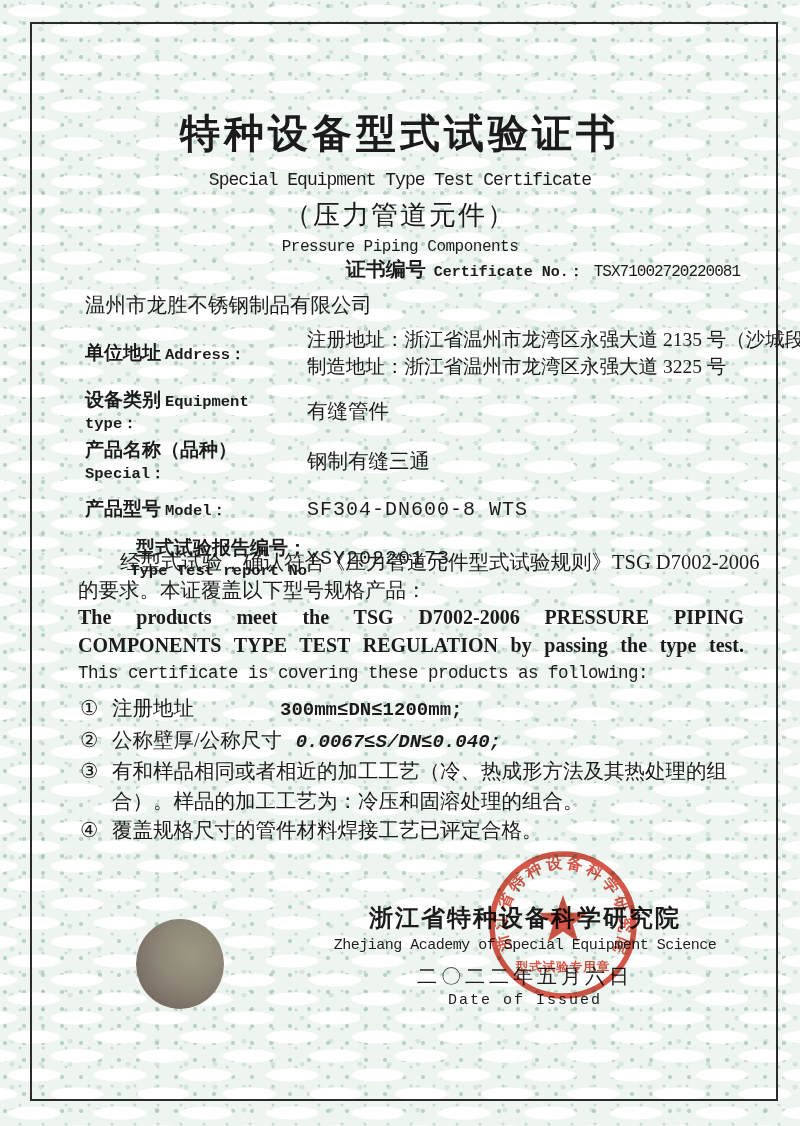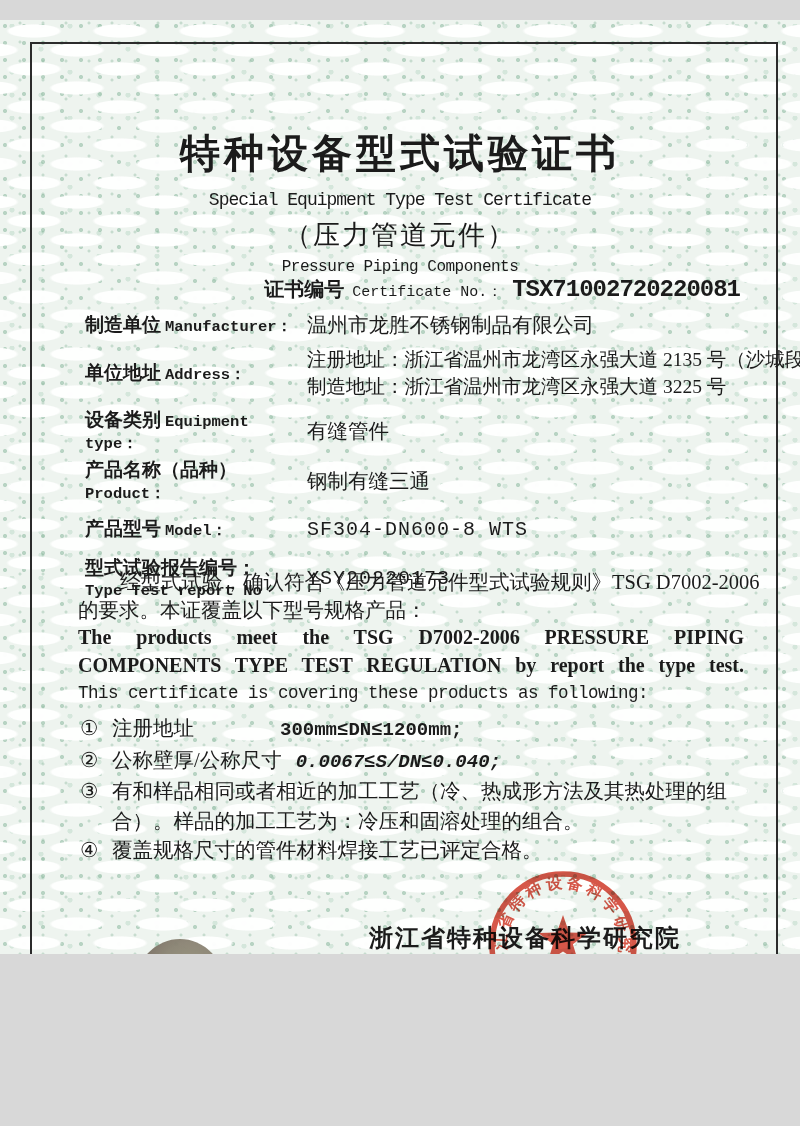--- a/index.html
+++ b/index.html
@@ -1,61 +1,60 @@
 <!DOCTYPE html>
 <html><head>
 <meta charset="utf-8">
 <style>
   html,body{margin:0;padding:0;background:#d8d8d8;}
   .page{
-    position:relative;width:800px;height:934px;overflow:hidden;
+    position:relative;width:800px;height:1126px;overflow:hidden;
     color:#1b1b1b;
     font-family:"Liberation Serif",serif;
     background-color:#eef4ef;
     background-image:
       radial-gradient(28px 7px at 28px 9px, rgba(255,255,255,.97) 88%, rgba(255,255,255,0) 100%),
       radial-gradient(28px 7px at 28px 9px, rgba(255,255,255,.97) 88%, rgba(255,255,255,0) 100%),
       radial-gradient(2.4px 2.4px at 5px 6px, rgba(139,184,158,.55) 70%, rgba(139,184,158,0) 100%),
       radial-gradient(1.8px 1.8px at 13px 14px, rgba(139,184,158,.40) 70%, rgba(139,184,158,0) 100%),
       radial-gradient(3px 3px at 9px 2px, rgba(164,204,181,.35) 70%, rgba(164,204,181,0) 100%);
     background-size:86px 38px,86px 38px,19px 17px,23px 19px,29px 23px;
     background-position:6px 2px,49px 21px,0 0,7px 8px,3px 4px;
-    margin-top:20px;
   }
   .frame{position:absolute;left:30px;top:22px;width:744px;height:1075px;border:2.5px solid #2b2b2b;}
   .mono{font-family:"Liberation Mono","DejaVu Sans Mono",monospace;}
 
   
   .titles{position:absolute;left:0;right:0;top:106px;text-align:center;}
   .title-cn{margin:0;font-size:40px;font-weight:700;letter-spacing:4px;}
   .title-en{font-size:18px;letter-spacing:-1px;margin-top:9px;}
   .sub-cn{font-size:27px;font-weight:400;letter-spacing:2px;margin-top:7px;}
   .sub-en{font-size:16px;letter-spacing:-0.5px;margin-top:5px;}
 
   .certline{position:absolute;top:256px;right:60px;white-space:nowrap;}
   .cert-cn{font-size:20px;font-weight:700;}
-  .cert-en{font-size:15px;font-weight:400;margin-left:4px;}
-  .cert-val{font-size:24px;font-weight:700;letter-spacing:-1px;margin-left:6px;}
+  .cert-en{font-size:15px;font-weight:700;margin-left:4px;}
+  .cert-val{font-size:16px;font-weight:400;letter-spacing:-1px;margin-left:6px;}
 
   
   .fields{position:absolute;left:85px;right:56px;top:289px;}
   .frow{display:flex;align-items:center;}
   .r1{min-height:32px;margin-bottom:3px;}
   .r2{min-height:58px;margin-bottom:5px;}
   .r3{min-height:34px;margin-bottom:3px;}
   .r4{min-height:36px;margin-bottom:5px;}
   .r5{min-height:40px;margin-bottom:3px;}
   .r6{min-height:52px;}
   .flabel{width:222px;flex:none;}
   .lab-cn{font-size:19px;font-weight:600;}
   .lab-en{font-size:15.5px;font-weight:600;}
   .fvalue{font-size:20.5px;}
   .addr-line{font-size:19.5px;line-height:27px;white-space:nowrap;}
   .v-mono{font-family:"Liberation Mono","DejaVu Sans Mono",monospace;font-size:20px;font-weight:400;letter-spacing:1px;}
-  .lab2{line-height:24px;}
+  .lab2{line-height:24px;text-align:right;}
   .lab2 .lab-en{display:block;line-height:20px;}
 
   
   .statement{position:absolute;left:78px;right:56px;top:548px;}
   .s-cn{font-size:20.5px;line-height:28px;white-space:nowrap;}
   .s-cn.ind{text-indent:42px;}
   .s-enb{font-weight:700;font-size:20px;line-height:27.5px;text-align:justify;text-align-last:justify;}
   .s-mono{font-size:17.5px;line-height:26px;letter-spacing:-0.5px;margin-top:1px;}
 
   
@@ -96,24 +95,20 @@
   </div>
 
   <div class="certline">
     <span class="cert-cn">证书编号</span>
     <span class="cert-en mono">Certificate No.：</span>
     <span class="cert-val mono">TSX71002720220081</span>
   </div>
 
   <div class="fields">
     <div class="frow r1">
-      <div class="flabel">
-        <span class="lab-cn">制造单位</span>
-        <span class="lab-en mono">Manufacturer：</span>
-      </div>
       <div class="fvalue">温州市龙胜不锈钢制品有限公司</div>
     </div>
     <div class="frow r2">
       <div class="flabel">
         <span class="lab-cn">单位地址</span>
         <span class="lab-en mono">Address：</span>
       </div>
       <div class="fvalue">
         <div class="addr-line">注册地址：浙江省温州市龙湾区永强大道 2135 号（沙城段）</div>
         <div class="addr-line">制造地址：浙江省温州市龙湾区永强大道 3225 号</div>
@@ -122,21 +117,21 @@
     <div class="frow r3">
       <div class="flabel">
         <span class="lab-cn">设备类别</span>
         <span class="lab-en mono">Equipment type：</span>
       </div>
       <div class="fvalue">有缝管件</div>
     </div>
     <div class="frow r4">
       <div class="flabel">
         <span class="lab-cn">产品名称（品种）</span>
-        <span class="lab-en mono">Product：</span>
+        <span class="lab-en mono">Special：</span>
       </div>
       <div class="fvalue">钢制有缝三通</div>
     </div>
     <div class="frow r5">
       <div class="flabel">
         <span class="lab-cn">产品型号</span>
         <span class="lab-en mono">Model：</span>
       </div>
       <div class="fvalue v-mono">SF304-DN600-8 WTS</div>
     </div>
@@ -146,21 +141,21 @@
         <span class="lab-en mono">Type Test report No</span>
       </div>
       <div class="fvalue v-mono">YSY20220173</div>
     </div>
   </div>
 
   <div class="statement">
     <div class="s-cn ind">经型式试验，确认符合《压力管道元件型式试验规则》TSG D7002-2006</div>
     <div class="s-cn">的要求。本证覆盖以下型号规格产品：</div>
     <div class="s-enb">The products meet the TSG D7002-2006 PRESSURE PIPING</div>
-    <div class="s-enb">COMPONENTS TYPE TEST REGULATION by report the type test.</div>
+    <div class="s-enb">COMPONENTS TYPE TEST REGULATION by passing the type test.</div>
     <div class="s-mono mono">This certificate is covering these products as following:</div>
   </div>
 
   <div class="products">
     <div class="p-item">
       <span class="p-bullet">①</span>
       <span class="p-body"><span>注册地址</span><span class="num sp1">300mm≤DN≤1200mm;</span></span>
     </div>
     <div class="p-item">
       <span class="p-bullet">②</span>

